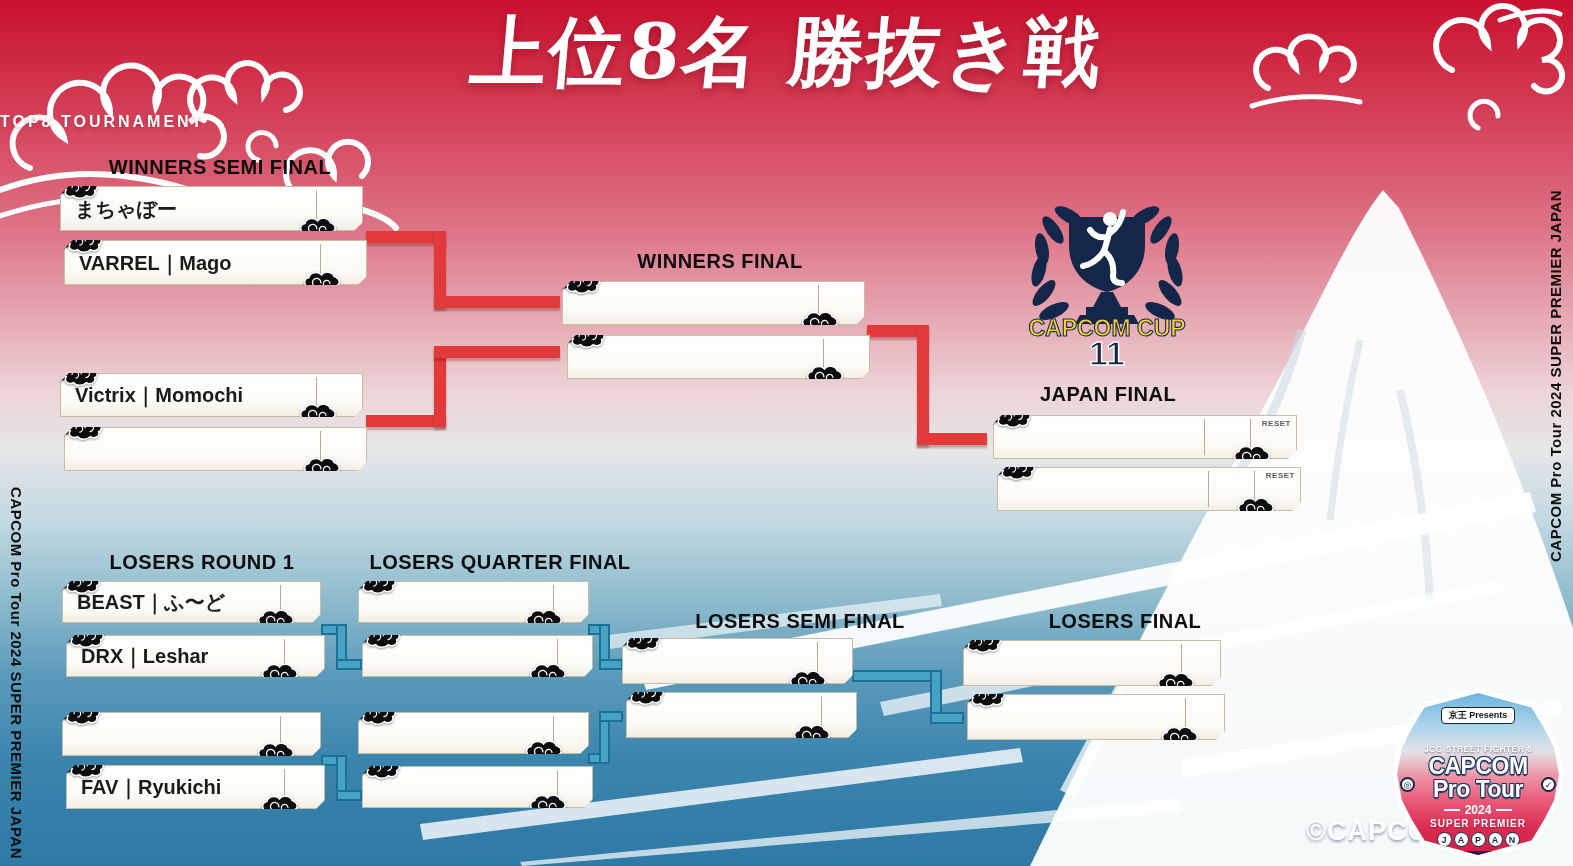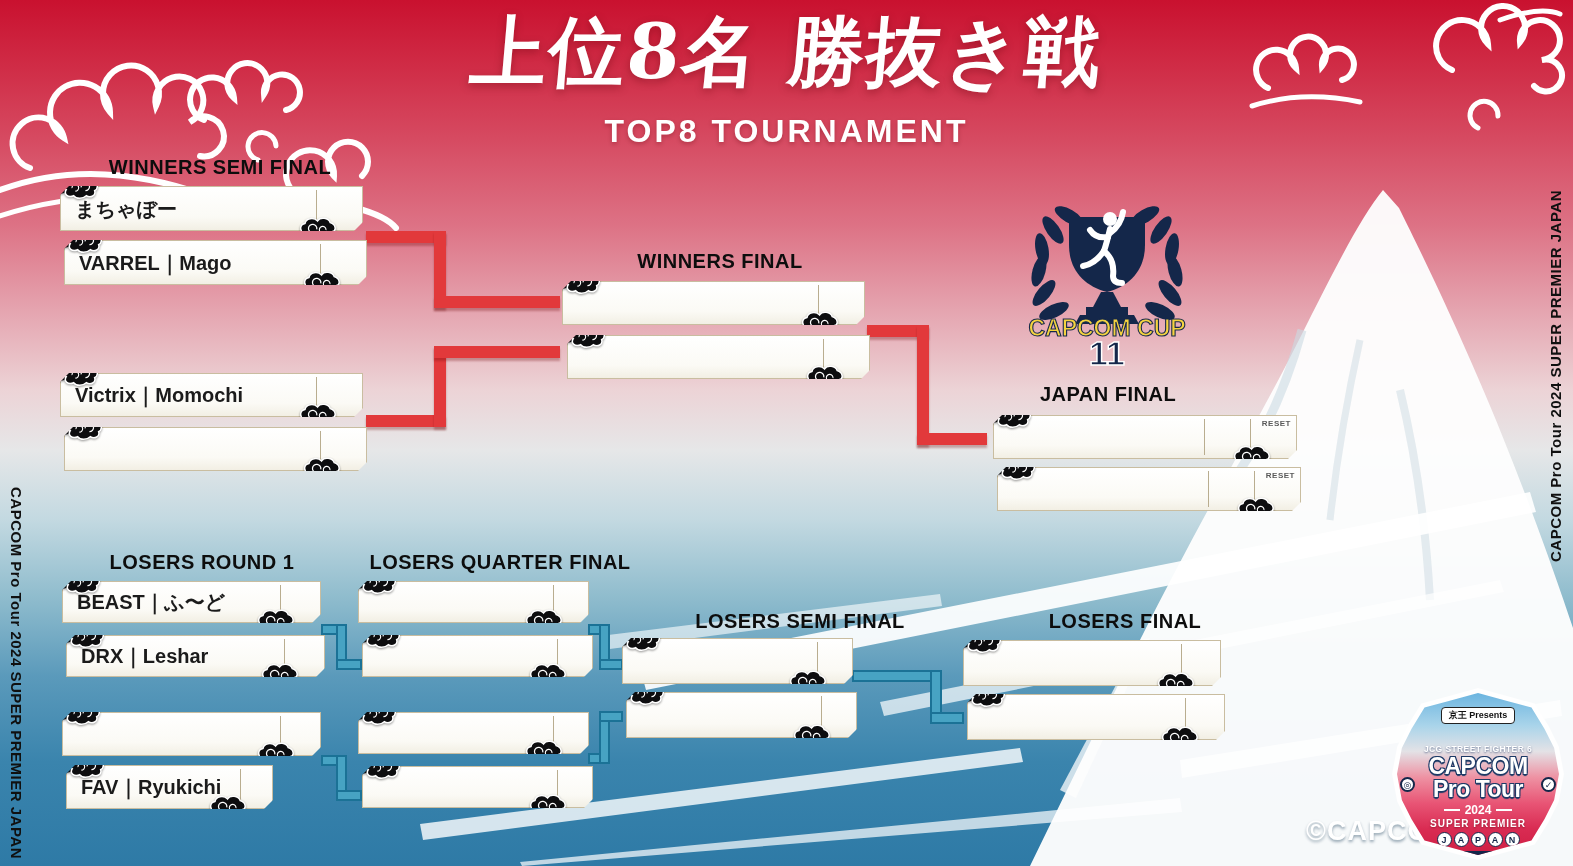--- a/index.html
+++ b/index.html
@@ -14,22 +14,22 @@
   
   .scenery{position:absolute;left:0;top:0;z-index:1}
   
   .title-jp{
     position:absolute;left:0;right:0;top:2px;text-align:center;z-index:4;
     font-family:"DejaVu Serif","Liberation Serif",serif;font-weight:bold;
     font-size:76px;color:#fff;letter-spacing:2px;transform:skewX(-5deg);
     text-shadow:0 3px 8px rgba(90,0,10,.35);white-space:nowrap;
   }
   .title-en{
-    position:absolute;left:0;right:0;top:113px;text-align:center;z-index:4;
-    font-weight:800;font-size:32px;color:#fff;letter-spacing:3px;
+    position:absolute;left:0;right:0;top:113px;text-align:left;z-index:4;
+    font-weight:800;font-size:16px;color:#fff;letter-spacing:3px;
     text-shadow:0 2px 4px rgba(90,0,10,.3);
   }
   
   .hdr{position:absolute;z-index:4;font-weight:800;font-size:20px;color:#0d0d0d;
        text-align:center;white-space:nowrap;letter-spacing:.5px}
   
   .mbox{
     position:absolute;z-index:3;box-sizing:border-box;
     background:linear-gradient(180deg,#ffffff 0%,#fbfaf5 70%,#f2efe4 100%);
     border:1px solid #c9bda0;
@@ -288,21 +288,21 @@
 </div>
 <div class="mbox" style="left:62px;top:712px;width:259px;height:44px">
     <i class="sep"></i>
   <svg class="kumo tl" viewBox="-12 0 62 30">
       <use href="#kumo"></use>
     </svg>
   <svg class="kumo br" viewBox="-12 0 62 30">
       <use href="#kumo"></use>
     </svg>
 </div>
-<div class="mbox" style="left:66px;top:765px;width:207px;height:44px">
+<div class="mbox" style="left:66px;top:765px;width:259px;height:44px">
   <span class="pname">FAV｜Ryukichi</span>
     <i class="sep"></i>
   <svg class="kumo tl" viewBox="-12 0 62 30">
       <use href="#kumo"></use>
     </svg>
   <svg class="kumo br" viewBox="-12 0 62 30">
       <use href="#kumo"></use>
     </svg>
 </div>
 

